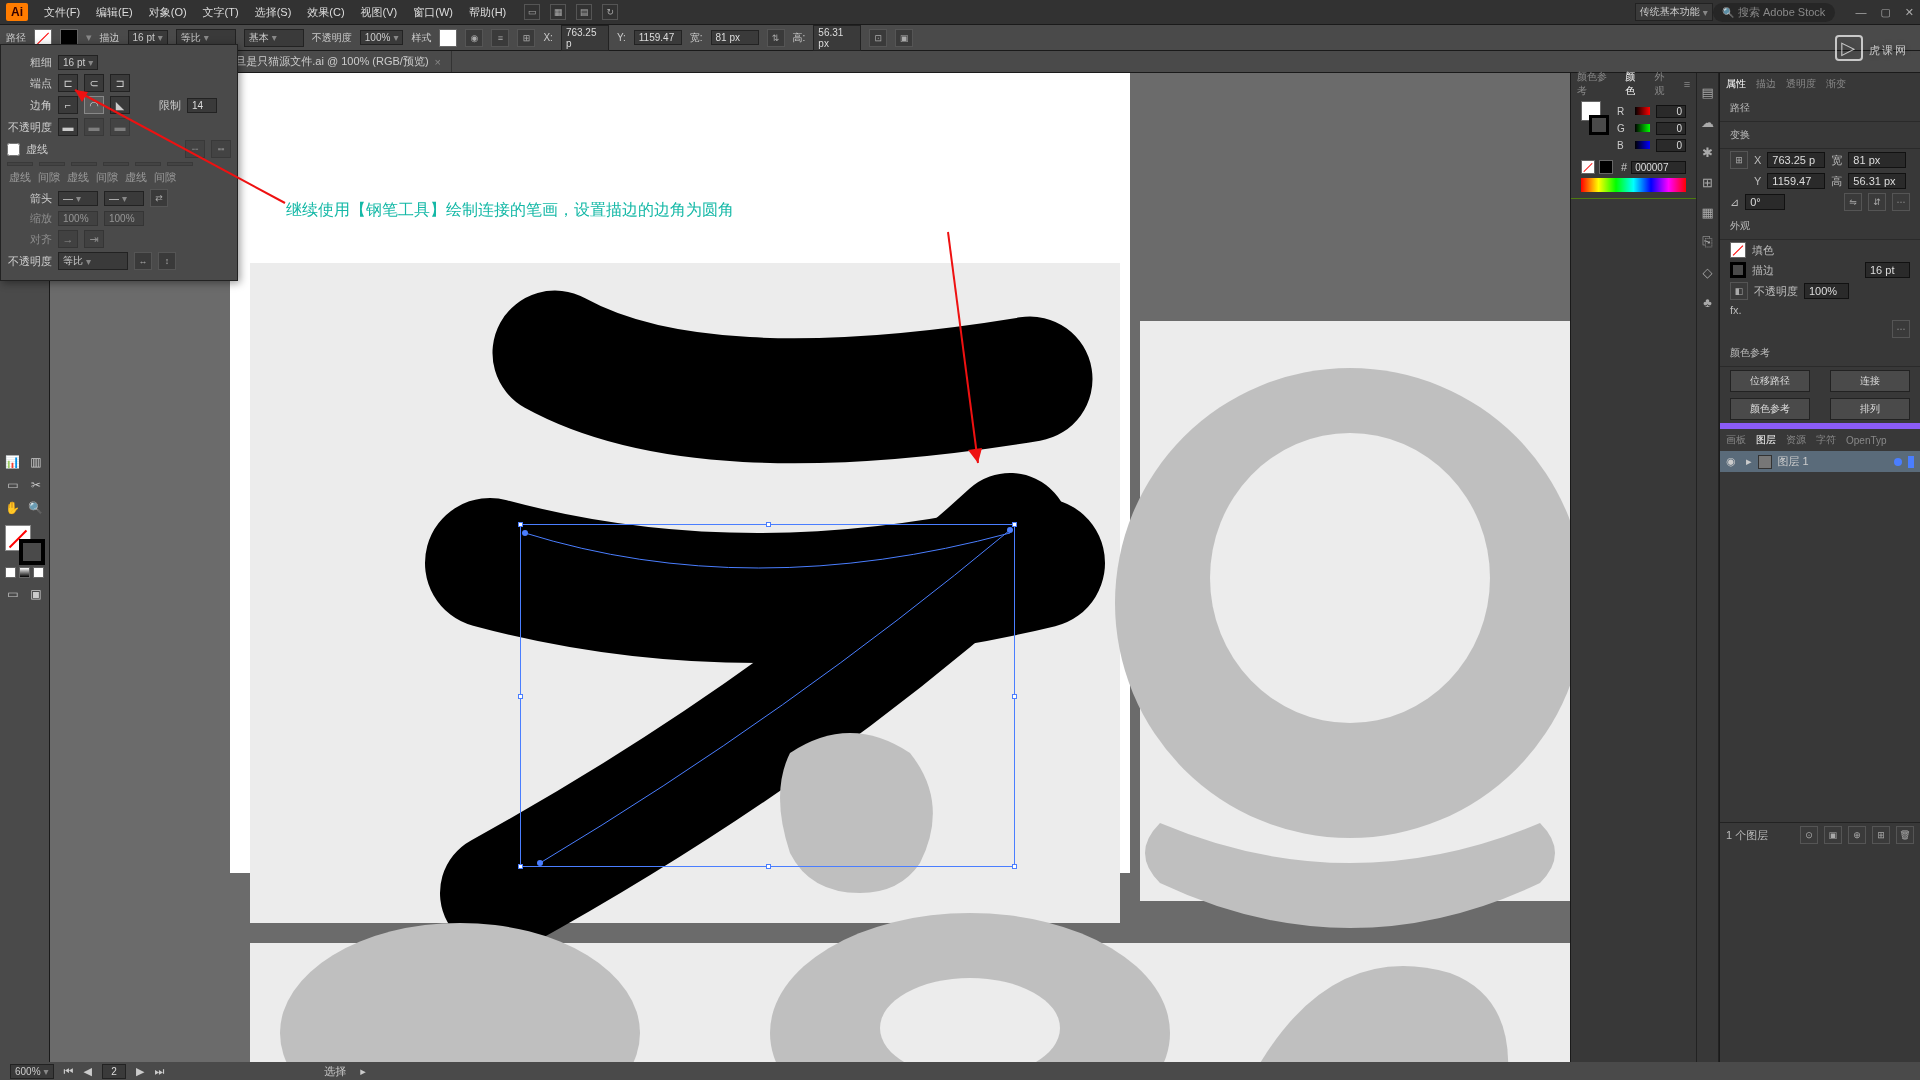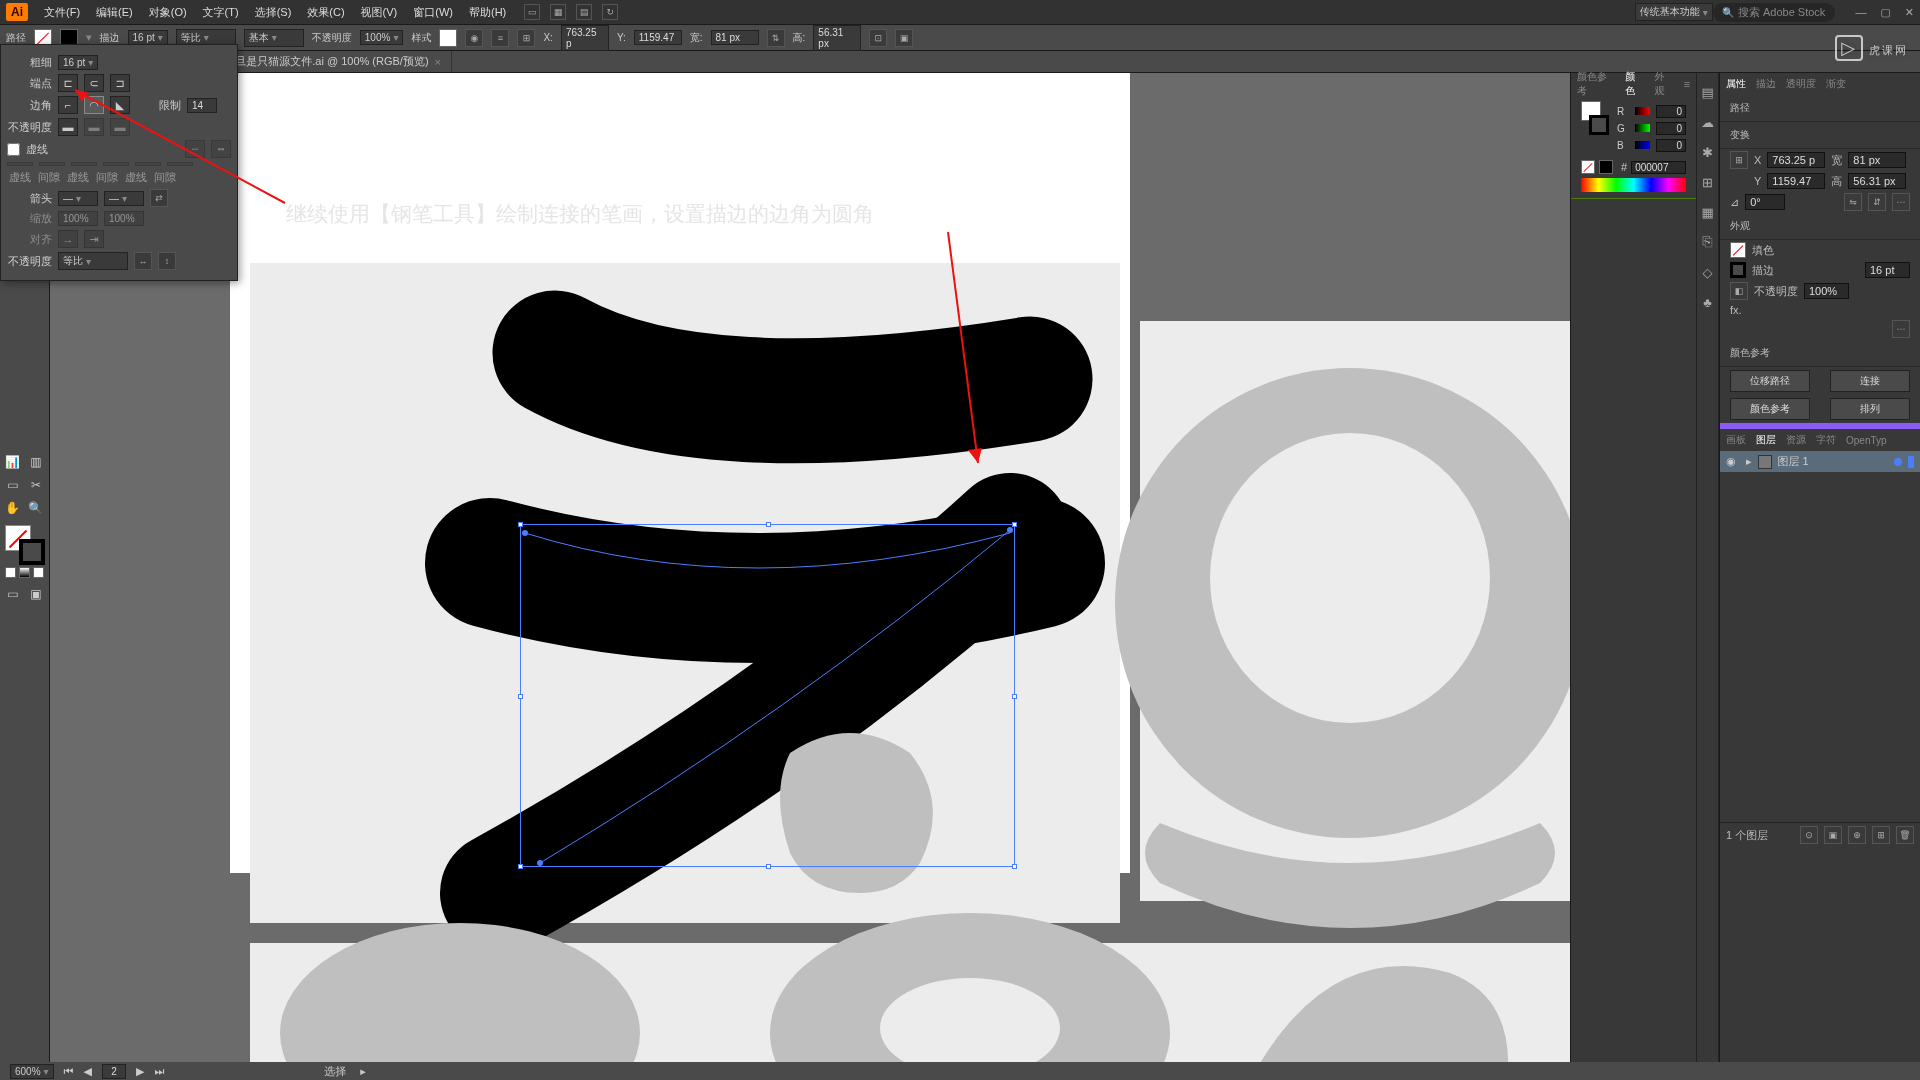--- a/index.html
+++ b/index.html
@@ -65,21 +65,21 @@
 .qbtn{background:#4a4a4a;color:#ddd;text-align:center;padding:3px 0;font-size:10px;border:1px solid #222;flex:1}
 .qrow{display:flex;gap:20px;padding:3px 10px}
 .layerpanel{border-top:6px solid #8b5cf6}
 .layrow{display:flex;align-items:center;padding:3px 6px;background:#5a6b7a;gap:6px;font-size:10px}
 .layrow .eye{width:14px}
 .strokepanel{position:absolute;left:0;top:44px;width:238px;background:#4a4a4a;border:1px solid #222;padding:6px;box-shadow:2px 2px 8px rgba(0,0,0,.4);z-index:5}
 .strokepanel .srow{display:flex;align-items:center;gap:6px;margin:4px 0;font-size:10px;color:#ccc}
 .strokepanel .srow .sl{width:45px;text-align:right}
 .strokepanel .btn3{width:20px;height:18px;background:#3a3a3a;border:1px solid #222;display:inline-flex;align-items:center;justify-content:center}
 .strokepanel .btn3.act{background:#5a5a5a;border-color:#888}
-.annotation{position:absolute;color:#e5e5e5;font-size:21px;font-weight:500;z-index:10;font-family:Liberation Serif, serif}
+.annotation{position:absolute;color:#14b8a6;font-size:16px;font-weight:500;z-index:10;font-family:Liberation Serif, serif}
 .arrow{position:absolute;z-index:9}
 .statusbar{height:18px;background:#4a4a4a;display:flex;align-items:center;padding:0 10px;font-size:10px;color:#ccc;gap:10px}
 .watermark{position:absolute;right:12px;top:30px;color:#fff;font-size:26px;opacity:.7;z-index:20;text-shadow:0 0 6px rgba(0,0,0,.5);letter-spacing:2px}
 .watermark .wico{display:inline-block;border:2px solid #fff;border-radius:4px;padding:0 4px;margin-right:6px;font-size:18px}
 .bbox{position:absolute;border:1px solid #4a7eff}
 .bbox .h{position:absolute;width:5px;height:5px;background:#fff;border:1px solid #4a7eff}
 .cursor{position:absolute;font-size:14px;color:#000;z-index:8}
 </style>
 </head>
 <body>

